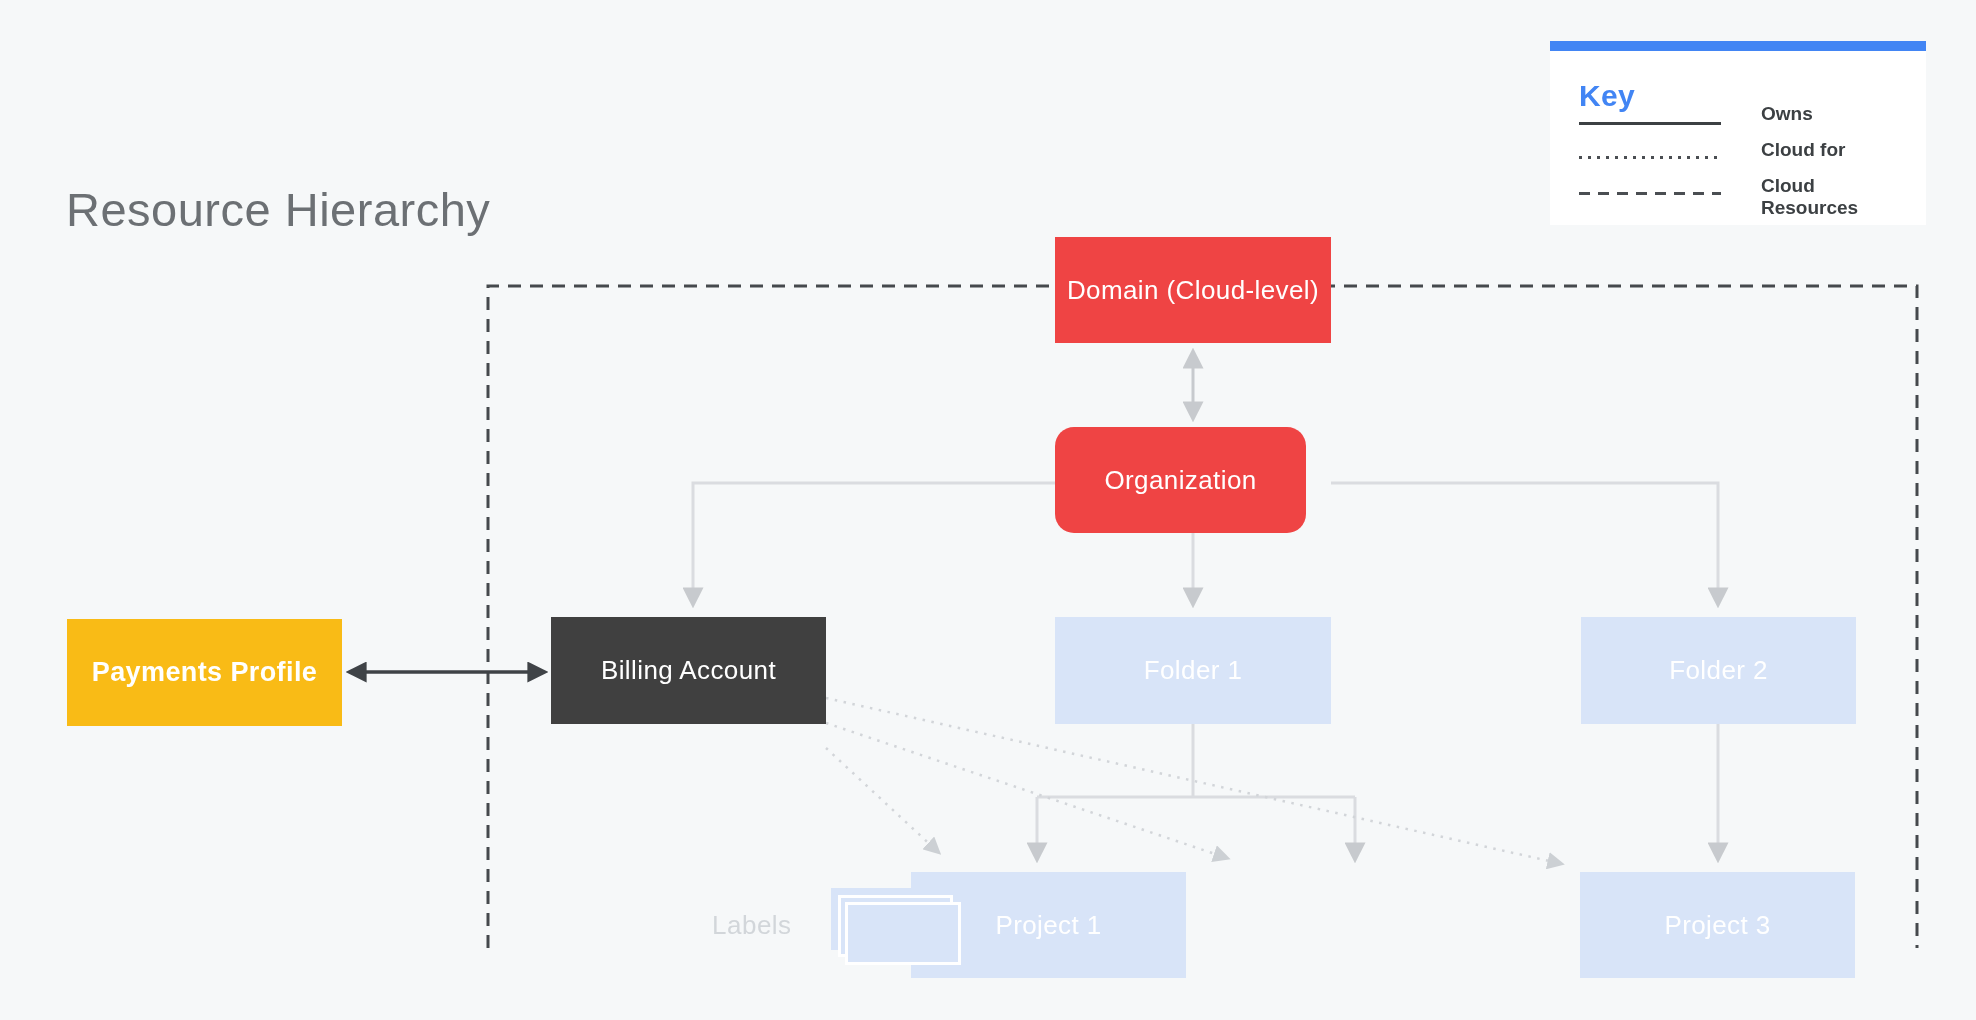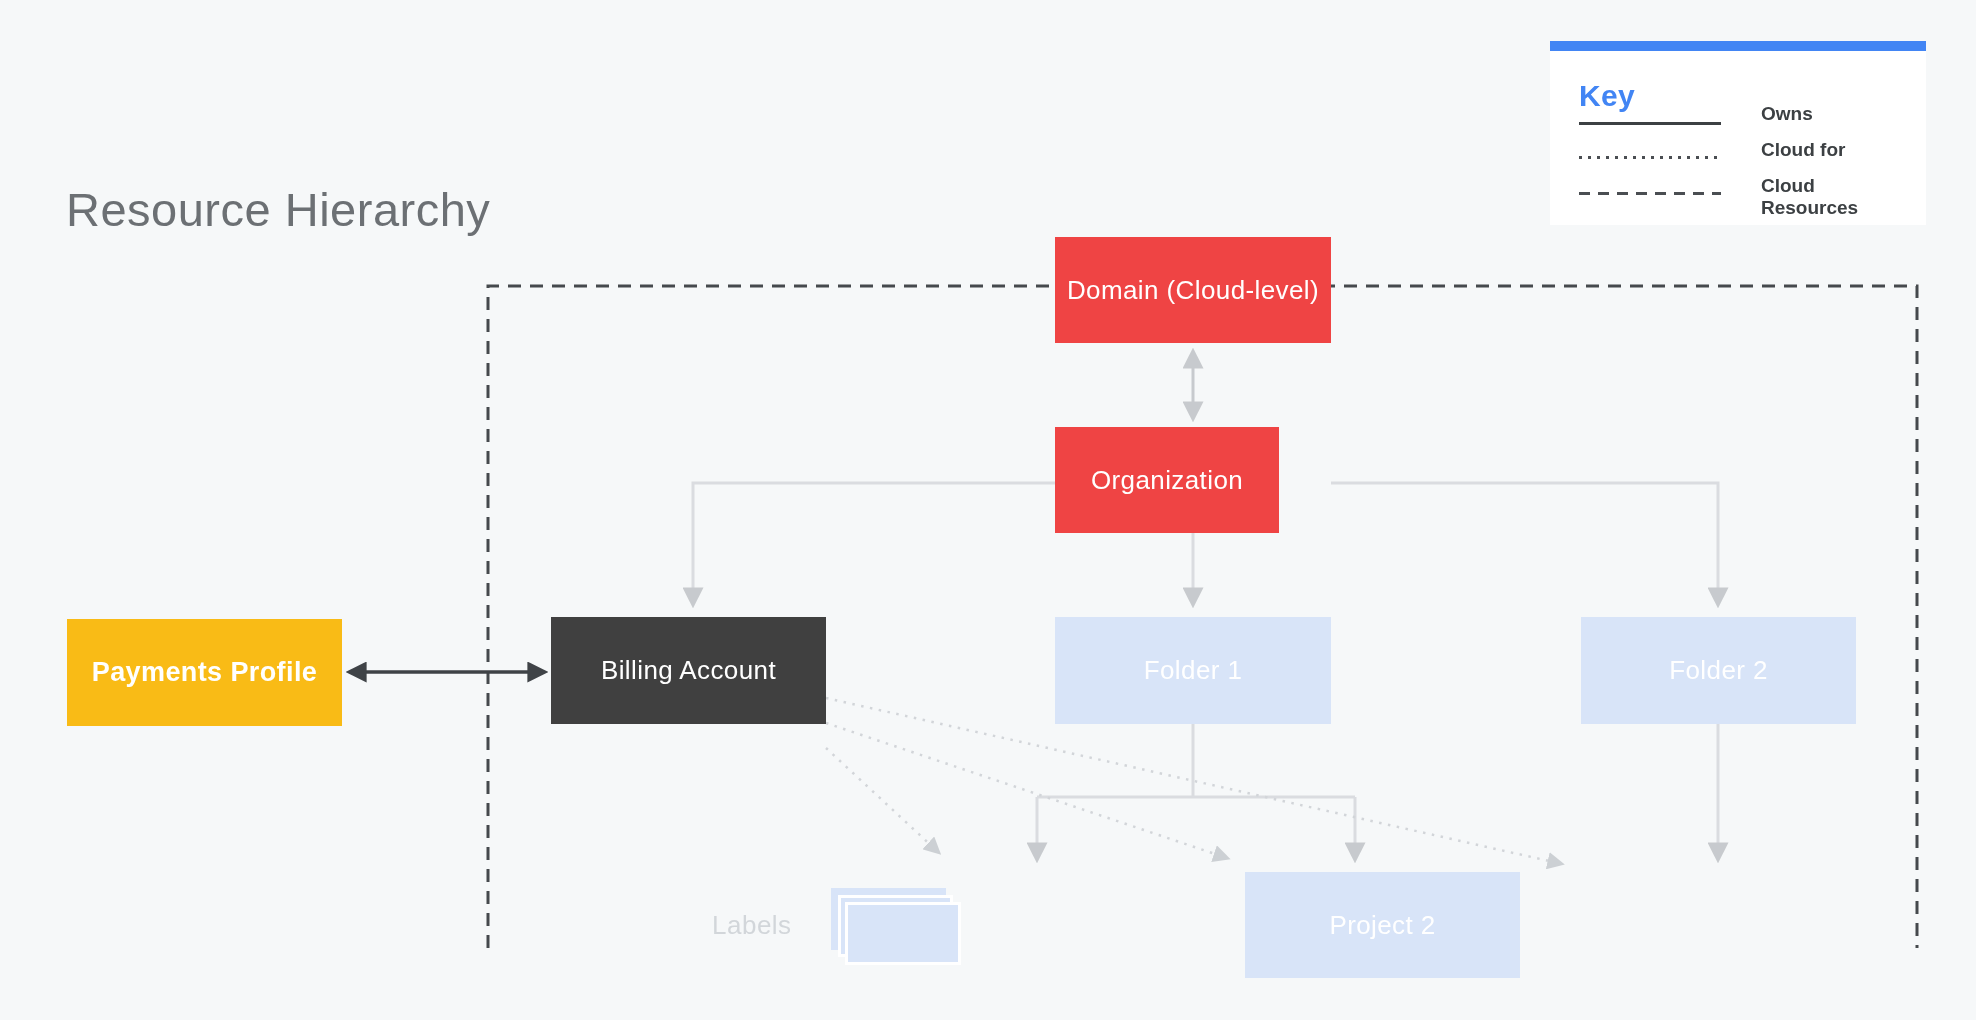--- a/index.html
+++ b/index.html
@@ -16,21 +16,21 @@
   
   .node{
     position:absolute;z-index:2;display:flex;align-items:center;justify-content:center;
     color:#ffffff;font-size:26px;letter-spacing:.4px;text-align:center;
   }
   .node.pink{background:#ef4444;}
   .node.green{background:#404040;}
   .node.blue{background:#d8e4f8;}
   .node.yellow{background:#f9bb16;font-weight:bold;font-size:27px;}
   #n-domain{left:1055px;top:237px;width:276px;height:106px;}
-  #n-org{left:1055px;top:427px;width:224px;height:106px;}
+  #n-org{left:1055px;top:427px;width:251px;height:106px;border-radius:19px;}
   #n-billing{left:551px;top:617px;width:275px;height:107px;}
   #n-folder1{left:1055px;top:617px;width:276px;height:107px;}
   #n-folder2{left:1581px;top:617px;width:275px;height:107px;}
   #n-project1{left:911px;top:872px;width:275px;height:106px;}
   #n-project2{left:1245px;top:872px;width:275px;height:106px;}
   #n-project3{left:1580px;top:872px;width:275px;height:106px;}
   #n-payments{left:67px;top:619px;width:275px;height:107px;}
   
   .card{position:absolute;z-index:3;background:#d8e4f8;box-sizing:border-box;}
   .card.b{left:831px;top:888px;width:115px;height:62px;}
@@ -113,22 +113,25 @@
   </div>
   <div class="node green" id="n-billing">
     <span>Billing Account</span>
   </div>
   <div class="node blue" id="n-folder1">
     <span>Folder 1</span>
   </div>
   <div class="node blue" id="n-folder2">
     <span>Folder 2</span>
   </div>
-  <div class="node blue" id="n-project2">
-    <span>Project 2</span>
+  <div class="node blue" id="n-project1">
+    <span>Project 1</span>
+  </div>
+  <div class="node blue" id="n-project3">
+    <span>Project 3</span>
   </div>
   <div class="node yellow" id="n-payments">
     <span>Payments Profile</span>
   </div>
 
   <div class="labels-caption">Labels</div>
   <div class="card b"></div>
   <div class="card m"></div>
   <div class="card f"></div>
 

